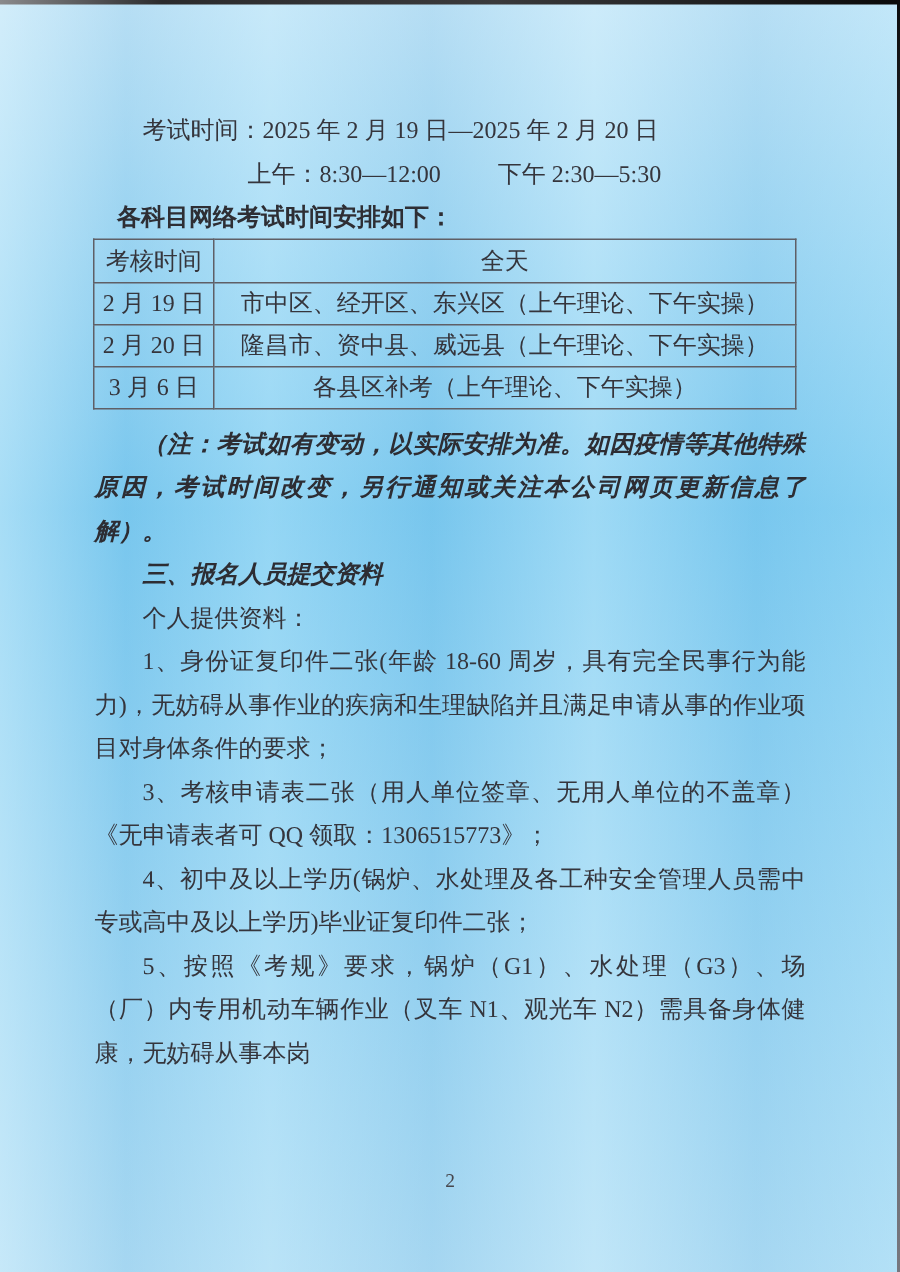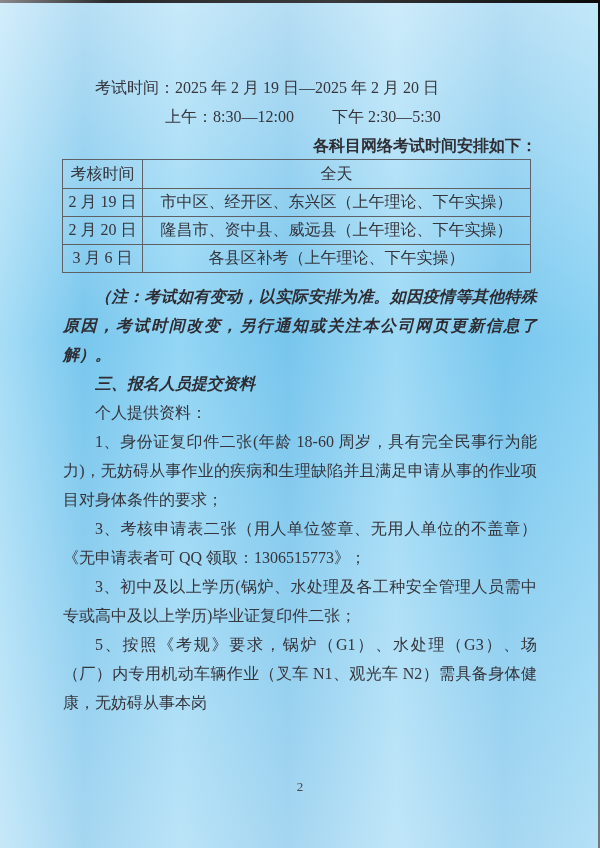--- a/index.html
+++ b/index.html
@@ -47,21 +47,20 @@
   .exam-dates { text-indent: 2em; }
   .exam-hours { padding-left: 102px; }
   .hours-gap { display: inline-block; width: 38px; }
   .sched-heading {
     margin: 2px 0 0 0;
     font-size: 16px; line-height: 26px;
     font-weight: 700;
     text-indent: 15px;
     font-family: "Liberation Sans", "DejaVu Sans", sans-serif;
     color: #2e2e34;
-    text-align: right;
   }
   table.schedule {
     border-collapse: collapse;
     table-layout: fixed;
     width: 469px;
     margin-left: -1px;
     border-radius: 26px;
   }
   table.schedule th, table.schedule td {
     border: 1px solid #5f5f66;
@@ -133,19 +132,19 @@
         </tr>
       </tbody>
     </table>
 
     <div class="body-text">
       <p class="bold">（注：考试如有变动，以实际安排为准。如因疫情等其他特殊原因，考试时间改变，另行通知或关注本公司网页更新信息了解）。</p>
       <p class="bold">三、报名人员提交资料</p>
       <p>个人提供资料：</p>
       <p>1、身份证复印件二张(年龄 18-60 周岁，具有完全民事行为能力)，无妨碍从事作业的疾病和生理缺陷并且满足申请从事的作业项目对身体条件的要求；</p>
       <p>3、考核申请表二张（用人单位签章、无用人单位的不盖章）《无申请表者可 QQ 领取：1306515773》；</p>
-      <p>3、初中及以上学历(锅炉、水处理及各工种安全管理人员需中专或高中及以上学历)毕业证复印件二张；</p>
+      <p>4、初中及以上学历(锅炉、水处理及各工种安全管理人员需中专或高中及以上学历)毕业证复印件二张；</p>
       <p>5、按照《考规》要求，锅炉（G1）、水处理（G3）、场（厂）内专用机动车辆作业（叉车 N1、观光车 N2）需具备身体健康，无妨碍从事本岗</p>
     </div>
   </div>
 
   <div class="page-num">2</div>
 </div>
 
 </body></html>

